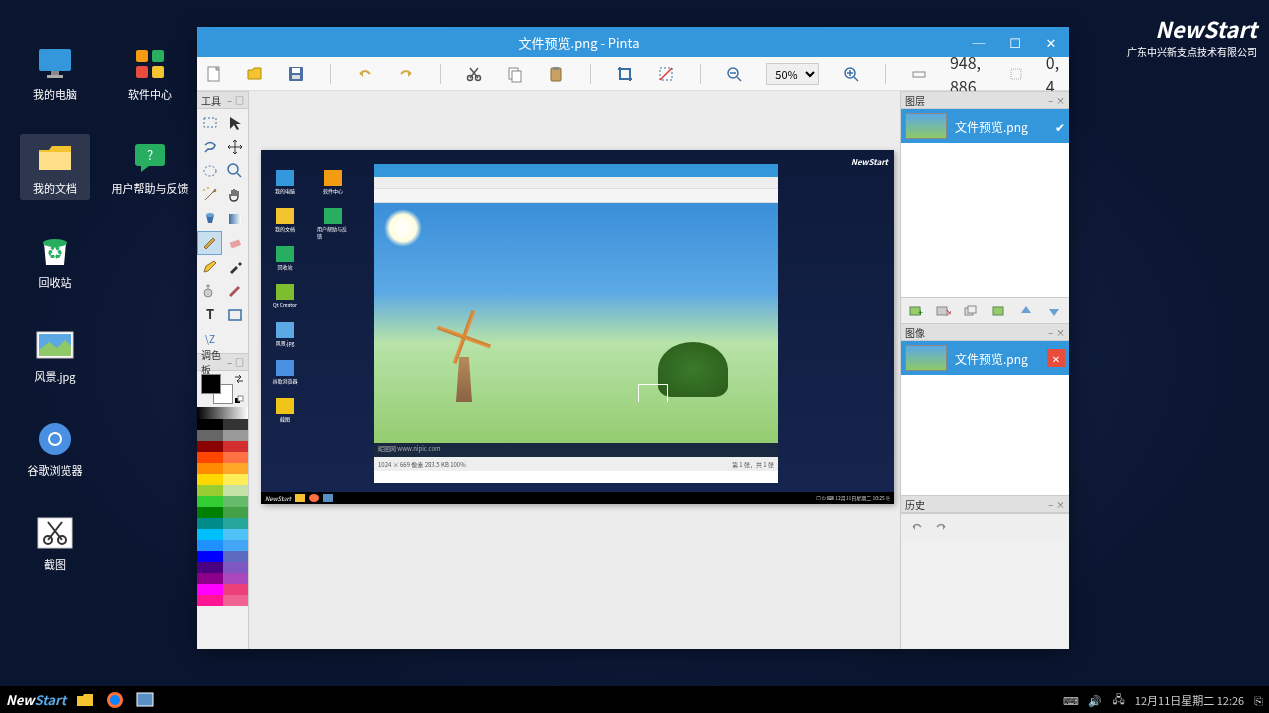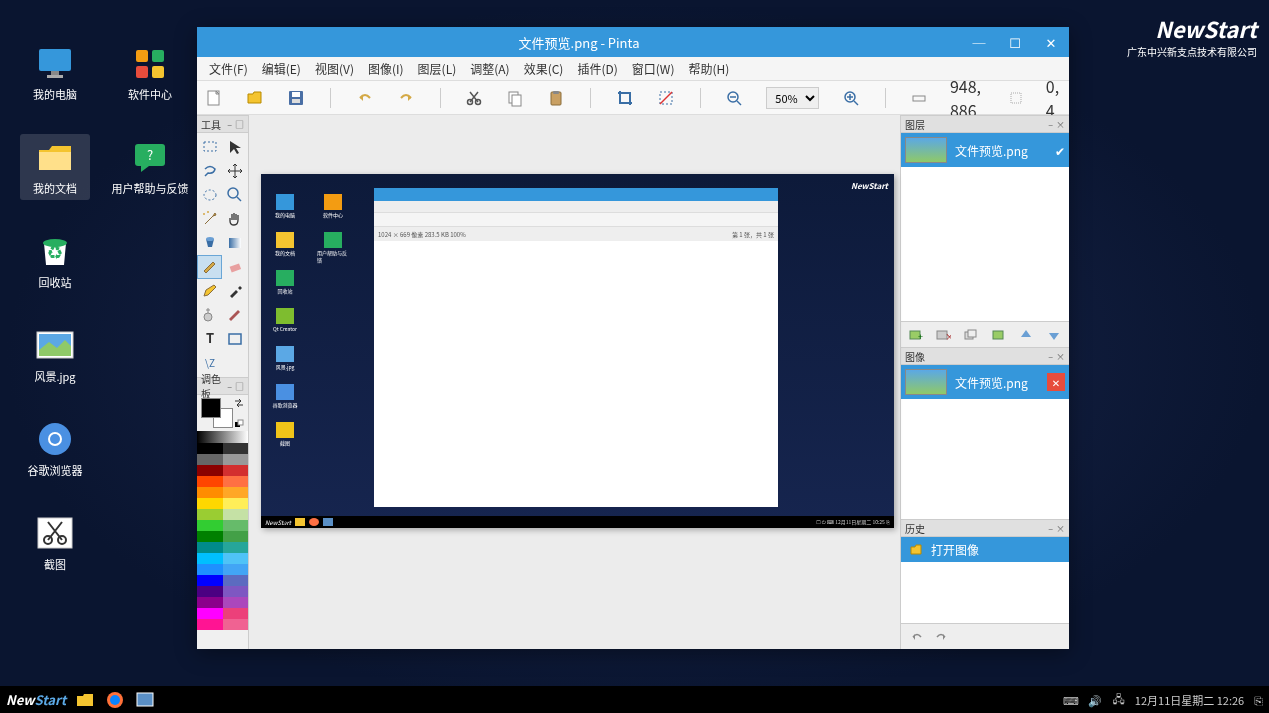--- a/index.html
+++ b/index.html
@@ -194,32 +194,20 @@
 <div class="pinta-window">
   <div class="titlebar">
     <div class="titlebar-title">文件预览.png - Pinta</div>
     <div class="titlebar-btns">
       <div class="titlebar-btn">─</div>
       <div class="titlebar-btn">☐</div>
       <div class="titlebar-btn">✕</div>
     </div>
   </div>
 
-  <div class="menubar" id="menubar">
-      <span>文件(F)</span>
-      <span>编辑(E)</span>
-      <span>视图(V)</span>
-      <span>图像(I)</span>
-      <span>图层(L)</span>
-      <span>调整(A)</span>
-      <span>效果(C)</span>
-      <span>插件(D)</span>
-      <span>窗口(W)</span>
-      <span>帮助(H)</span>
-    </div>
 
   <div class="toolbar">
     <div class="tb-btn">
         <svg width="18" height="18">
           <rect x="3" y="2" width="11" height="14" fill="#fff" stroke="#888"></rect>
           <path d="M11 2 L14 5 L11 5 Z" fill="#ddd" stroke="#888"></path>
         </svg>
       </div>
     <div class="tb-btn">
         <svg width="18" height="18">
@@ -566,20 +554,35 @@
           <div class="ci-icon">
               <div class="cb" style="background:#27ae60"></div>
               <span>用户帮助与反馈</span>
             </div>
         </div>
         <div style="position:absolute;right:6px;top:6px;color:#fff;font-size:8px;font-style:italic;font-weight:bold">NewStart</div>
         <div class="ci-viewer">
           <div class="ci-viewer-tb"></div>
           <div class="ci-viewer-menu"></div>
           <div class="ci-viewer-tool"></div>
+          <div class="ci-viewer-img">
+            <div class="sun"></div>
+            <div class="windmill">
+              <div class="windmill-body"></div>
+              <div class="windmill-blade">
+                <div class="wb" style="transform:rotate(20deg)"></div>
+                <div class="wb" style="transform:rotate(110deg)"></div>
+                <div class="wb" style="transform:rotate(200deg)"></div>
+                <div class="wb" style="transform:rotate(290deg)"></div>
+              </div>
+            </div>
+            <div style="position:absolute;right:50px;bottom:60px;width:70px;height:55px;background:radial-gradient(ellipse,#3a7a2a,#2a5a1a);border-radius:50% 50% 20% 20%"></div>
+            <div style="position:absolute;right:110px;bottom:55px;width:30px;height:18px;border:1px solid #fff;border-bottom:none"></div>
+            <div style="position:absolute;left:0;bottom:0;right:0;height:14px;background:#1a2840;color:#aaa;font-size:6px;padding:1px 4px">昵图网 www.nipic.com</div>
+          </div>
           <div class="ci-viewer-status">
               <span>1024 × 669 像素  283.5 KB   100%</span>
               <span style="margin-left:auto">第 1 张，共 1 张</span>
             </div>
         </div>
         <div class="ci-taskbar">
           <span style="color:#fff;font-size:6px;font-style:italic;padding-left:4px">NewStart</span>
           <div style="width:10px;height:8px;background:#f4c430;margin-left:4px"></div>
           <div style="width:10px;height:8px;background:#ff7043;border-radius:50%;margin-left:4px"></div>
           <div style="width:10px;height:8px;background:#5a8fc5;margin-left:4px"></div>
@@ -646,28 +649,20 @@
         </div>
       </div>
 
       <div class="rpanel" style="flex:1">
         <div class="panel-head">
           <span>历史</span>
           <div class="phmini">
               <span>–</span>
               <span>×</span>
             </div>
-        </div>
-        <div class="rp-content">
-          <div class="hist-item">
-            <svg width="14" height="14">
-                <path d="M2 4 L6 4 L7 2 L12 2 L12 11 L2 11 Z" fill="#f4c430" stroke="#b88a00"></path>
-              </svg>
-            <span>打开图像</span>
-          </div>
         </div>
         <div class="hist-btns">
           <svg width="16" height="16">
               <path d="M4 8 Q8 3 12 8" fill="none" stroke="#888" stroke-width="1.5"></path>
               <path d="M4 8 L6 5 L6 11 Z" fill="#888"></path>
             </svg>
           <svg width="16" height="16">
               <path d="M4 8 Q8 3 12 8" fill="none" stroke="#888" stroke-width="1.5"></path>
               <path d="M12 8 L10 5 L10 11 Z" fill="#888"></path>
             </svg>

